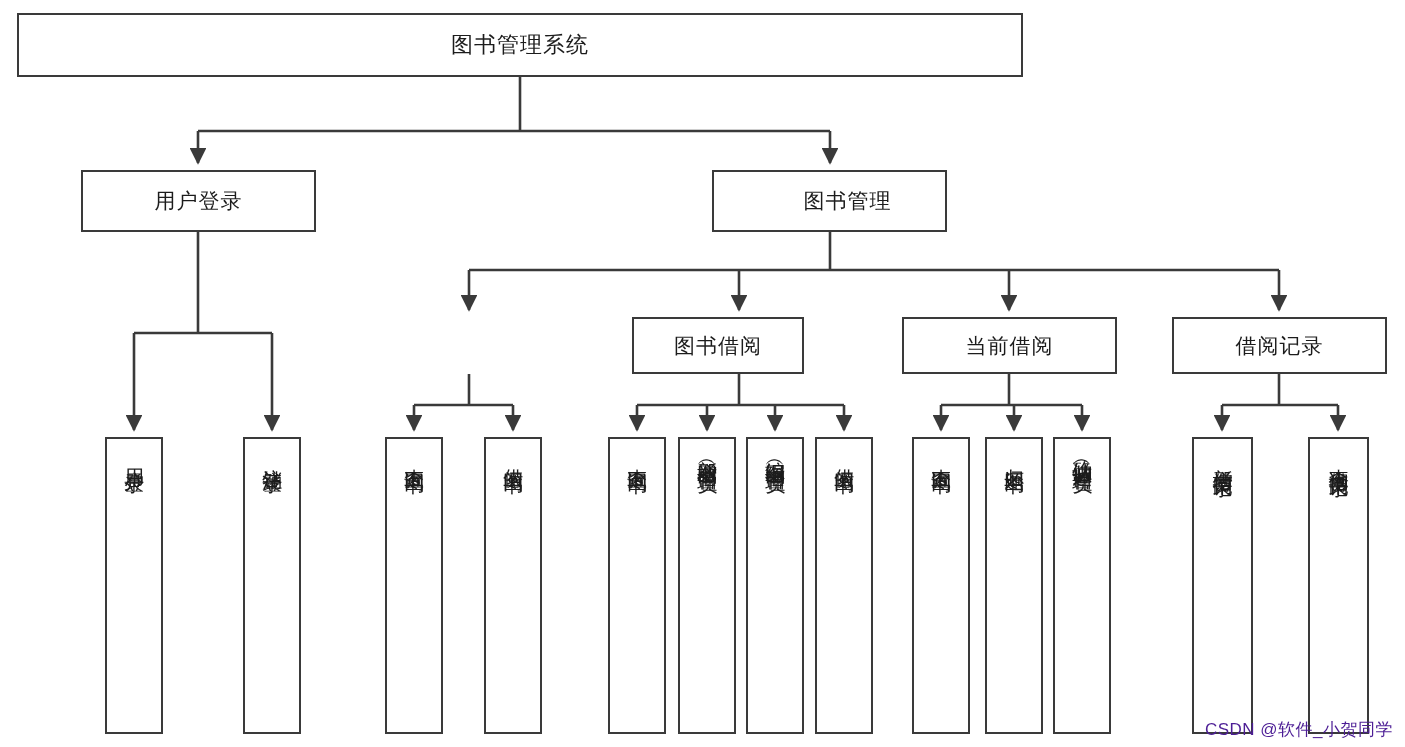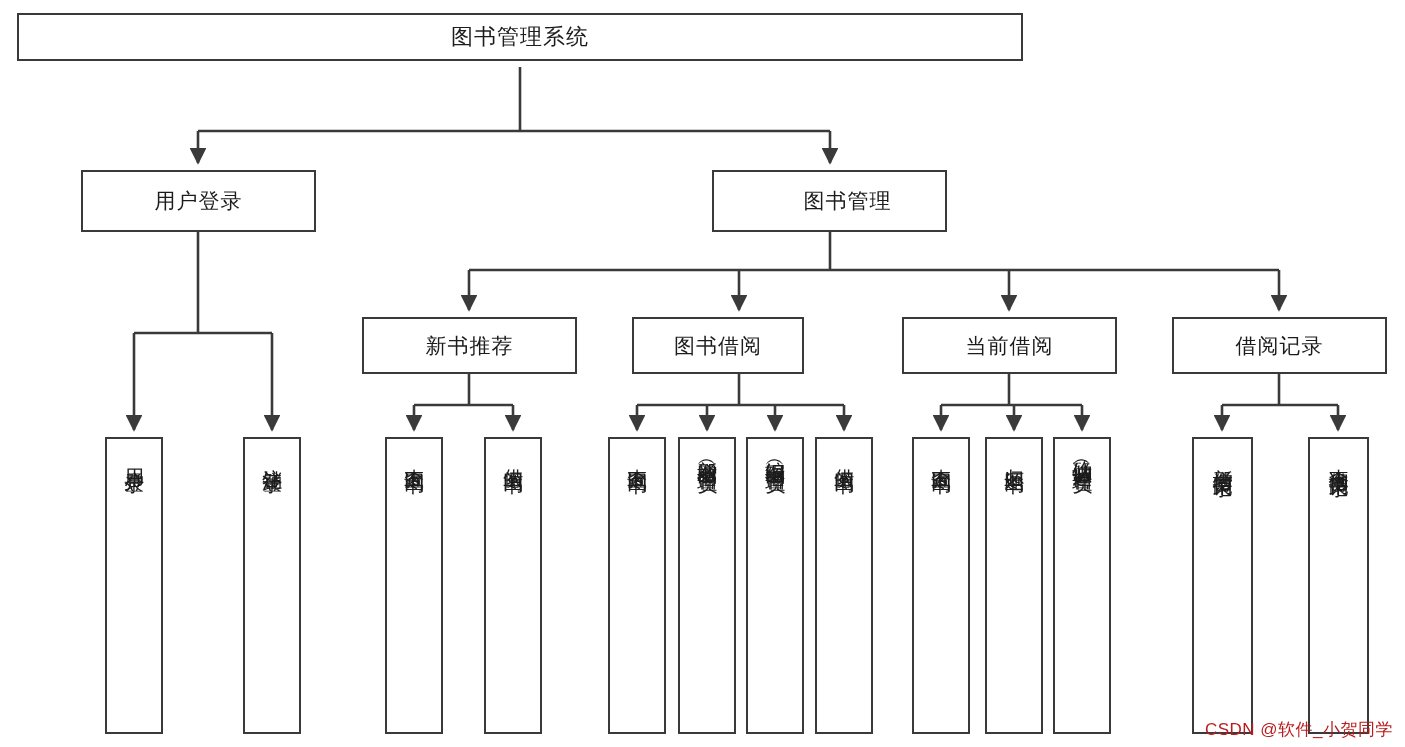--- a/index.html
+++ b/index.html
@@ -54,21 +54,21 @@
   }
   .node.root{
     font-size:22px;
   }
   
   #watermark{
     position:absolute;
     right:12px;
     bottom:6px;
     font-size:17px;
-    color:#b91c1c;
+    color:#4c1d95;
     letter-spacing:0.5px;
     white-space:nowrap;
     user-select:none;
   }
 </style>
 </head>
 <body>
 
 <div id="canvas">
 
@@ -115,34 +115,31 @@
       <path d="M 1014 405 L 1014 430" marker-end="url(#arrow)"></path>
       <path d="M 1082 405 L 1082 430" marker-end="url(#arrow)"></path>
 
       <path d="M 1279 374 L 1279 405"></path>
       <path d="M 1222 405 L 1338 405"></path>
       <path d="M 1222 405 L 1222 430" marker-end="url(#arrow)"></path>
       <path d="M 1338 405 L 1338 430" marker-end="url(#arrow)"></path>
     </g>
   </svg>
 
-  <div class="node horiz root" style="left:17px;top:13px;width:1006px;height:48px;text-align:center;">
+  <div class="node horiz root" style="left:17px;top:13px;width:1006px;height:64px;text-align:center;">
     <span>图书管理系统</span>
   </div>
 
   <div class="node horiz" style="left:81px;top:170px;width:235px;height:62px;">
     <span>用户登录</span>
   </div>
   <div class="node horiz" style="left:712px;top:170px;width:235px;height:62px;padding-left:36px;">
     <span>图书管理</span>
   </div>
 
-  <div class="node horiz" style="left:362px;top:317px;width:215px;height:57px;">
-    <span>新书推荐</span>
-  </div>
   <div class="node horiz" style="left:632px;top:317px;width:172px;height:57px;">
     <span>图书借阅</span>
   </div>
   <div class="node horiz" style="left:902px;top:317px;width:215px;height:57px;text-align:right;">
     <span>当前借阅</span>
   </div>
   <div class="node horiz" style="left:1172px;top:317px;width:215px;height:57px;text-align:right;">
     <span>借阅记录</span>
   </div>
 

